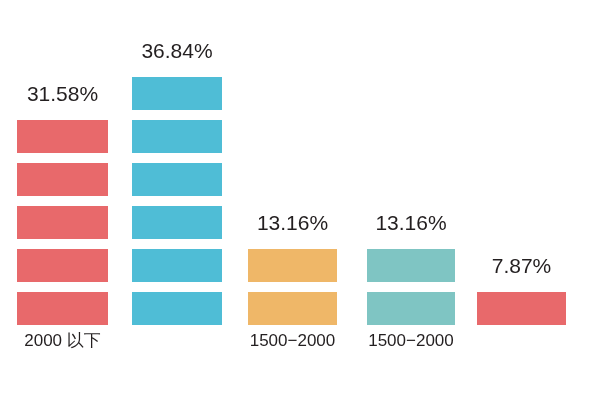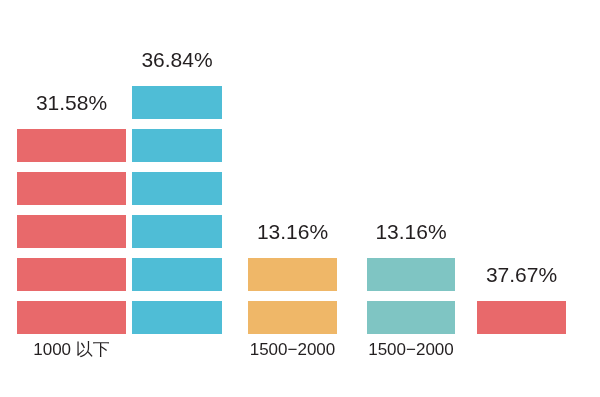--- a/index.html
+++ b/index.html
@@ -25,21 +25,21 @@
     position: absolute;
     left: 0;
     top: 0;
     width: 600px;
     height: 397px;
   }
 
   
   .bar-column {
     position: absolute;
-    bottom: 63px;            
+    bottom: 72px;            
     display: flex;
     flex-direction: column-reverse;   
     align-items: center;
   }
 
   .bar-block {
     height: 33px;
     margin-top: 10px;        
     width: 100%;
   }
@@ -72,28 +72,28 @@
     line-height: 1;
     font-family: "Liberation Sans", sans-serif;
   }
 </style>
 </head>
 <body>
 
 <div id="chart-root">
   <div class="plot-area">
 
-    <div class="bar-column" style="left:17px; width:109px;">
+    <div class="bar-column" style="left:17px; width:91px;">
       <span class="value-label">31.58%</span>
       <div class="bar-block" style="background:#e8696b;"></div>
       <div class="bar-block" style="background:#e8696b;"></div>
       <div class="bar-block" style="background:#e8696b;"></div>
       <div class="bar-block" style="background:#e8696b;"></div>
       <div class="bar-block" style="background:#e8696b;"></div>
-      <span class="category-label">1000 以下</span>
+      <span class="category-label">2000 以下</span>
     </div>
 
     <div class="bar-column" style="left:132px; width:90px;">
       <span class="value-label">36.84%</span>
       <div class="bar-block" style="background:#4fbdd6;"></div>
       <div class="bar-block" style="background:#4fbdd6;"></div>
       <div class="bar-block" style="background:#4fbdd6;"></div>
       <div class="bar-block" style="background:#4fbdd6;"></div>
       <div class="bar-block" style="background:#4fbdd6;"></div>
       <div class="bar-block" style="background:#4fbdd6;"></div>
@@ -107,18 +107,18 @@
     </div>
 
     <div class="bar-column" style="left:367px; width:88px;">
       <span class="value-label">13.16%</span>
       <div class="bar-block" style="background:#7fc5c3;"></div>
       <div class="bar-block" style="background:#7fc5c3;"></div>
       <span class="category-label">1500−2000</span>
     </div>
 
     <div class="bar-column" style="left:477px; width:89px;">
-      <span class="value-label">37.67%</span>
+      <span class="value-label">7.87%</span>
       <div class="bar-block" style="background:#e8696b;"></div>
     </div>
 
   </div>
 </div>
 
 </body></html>

